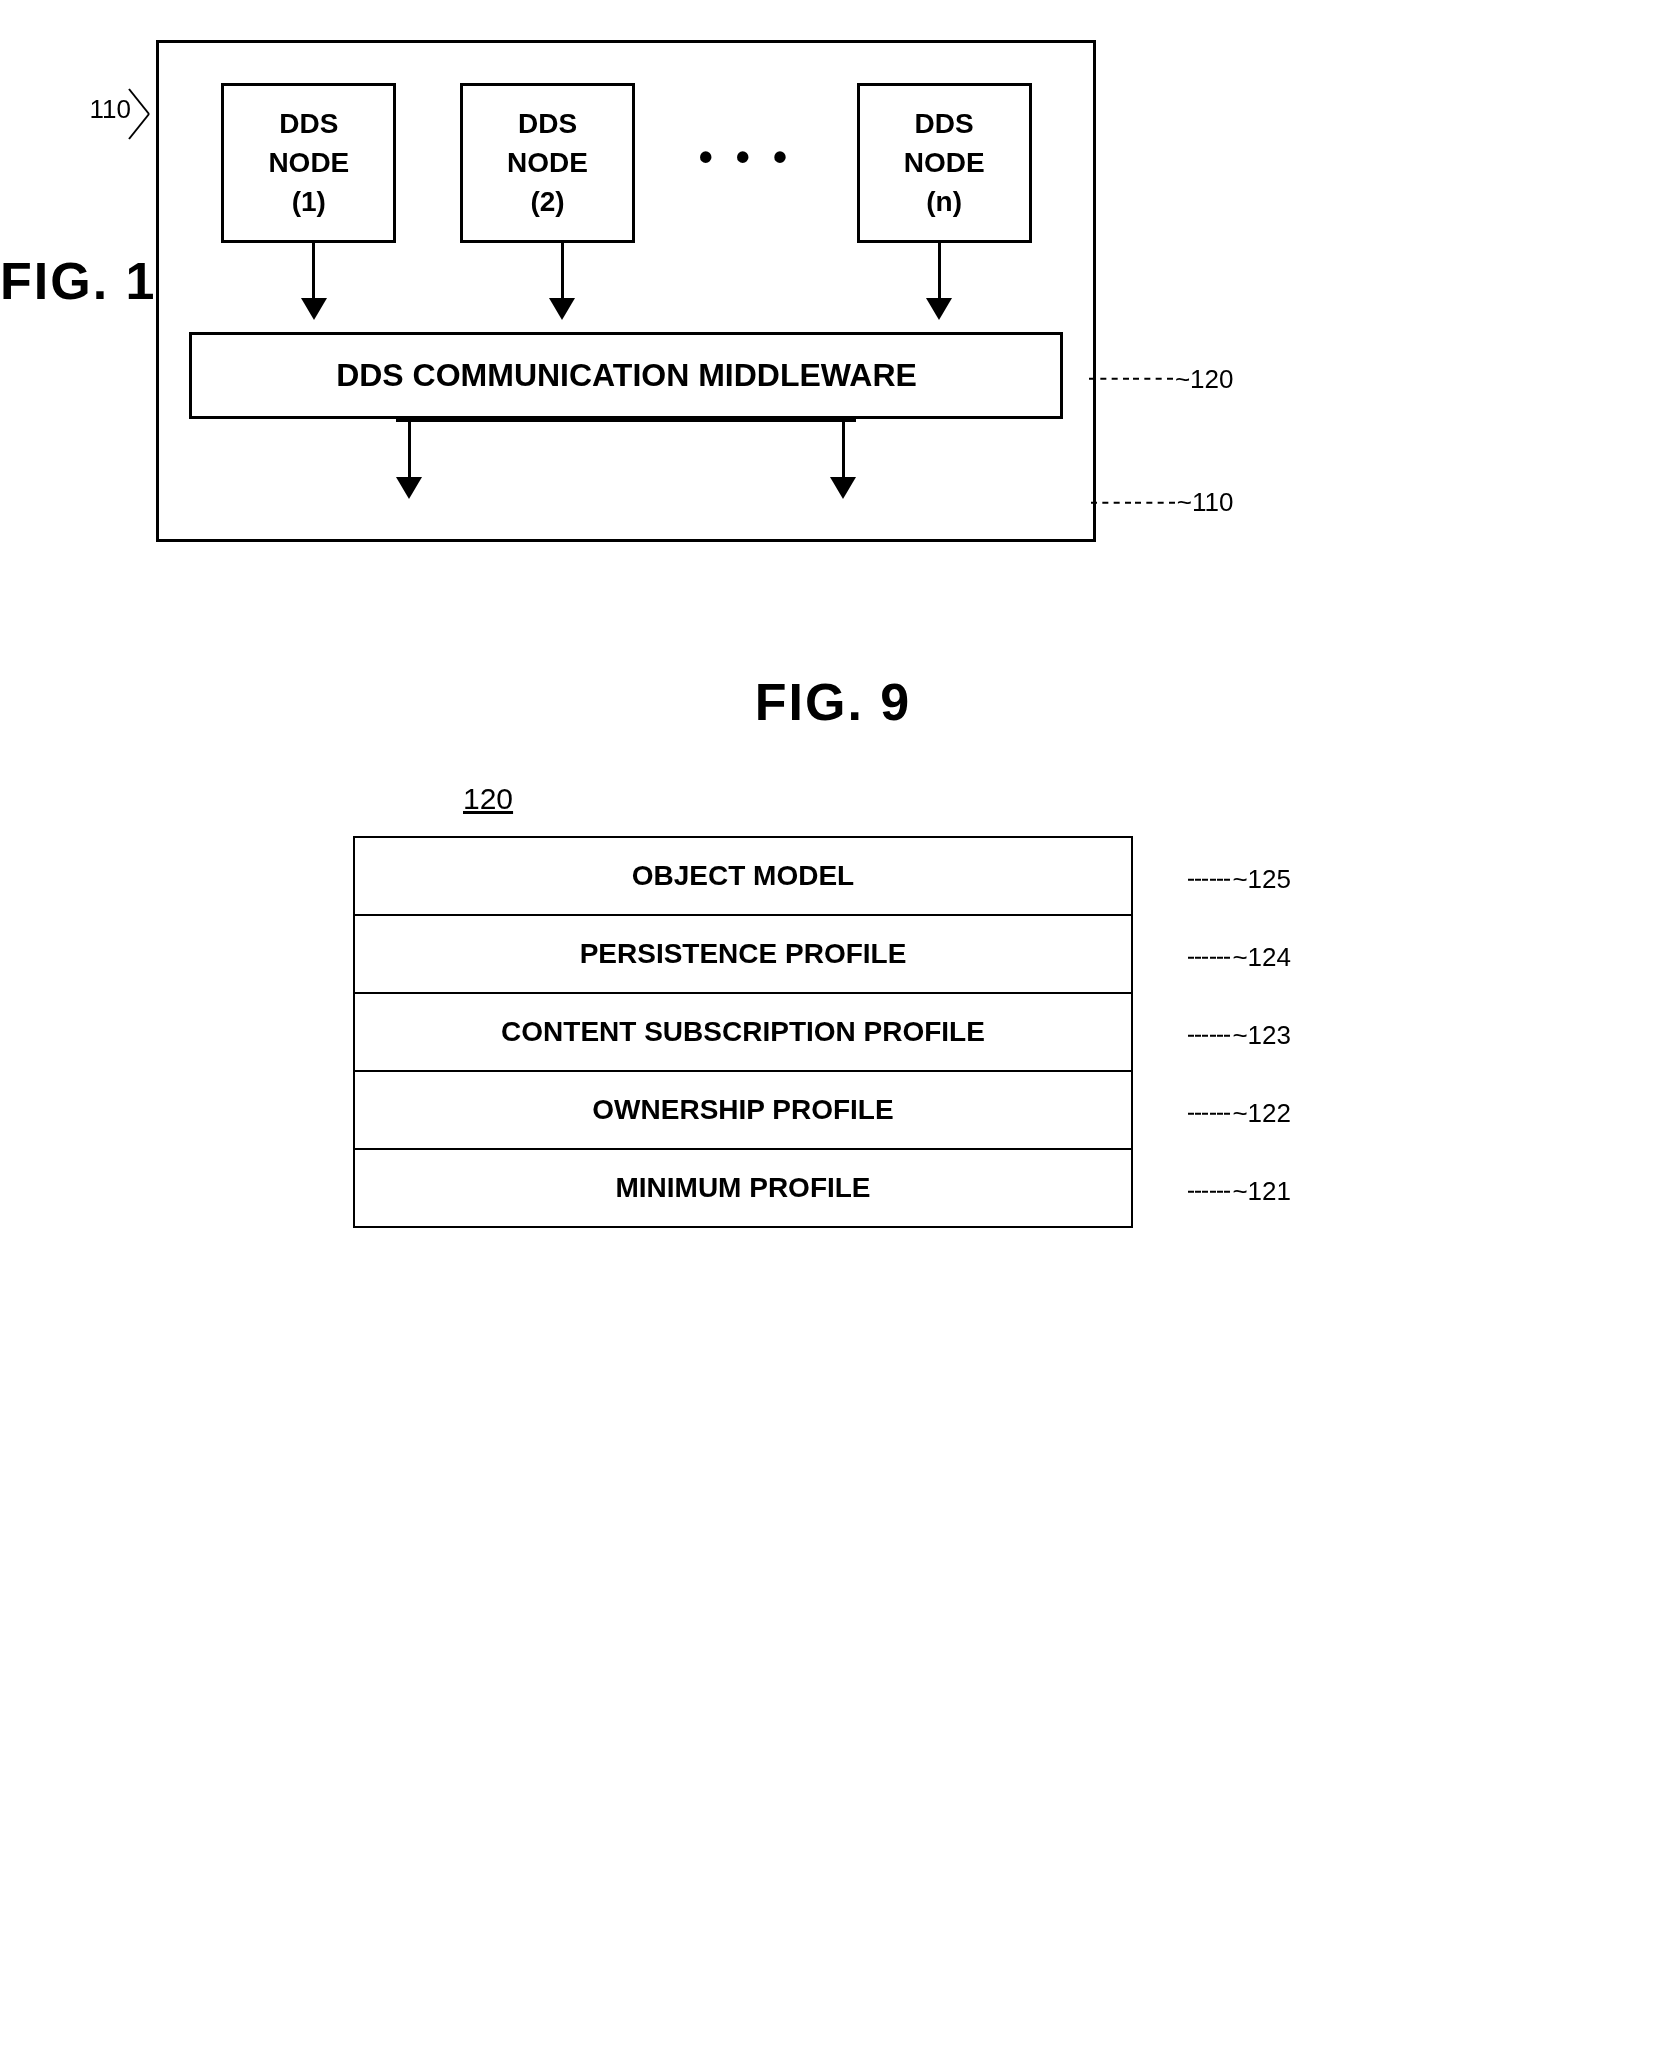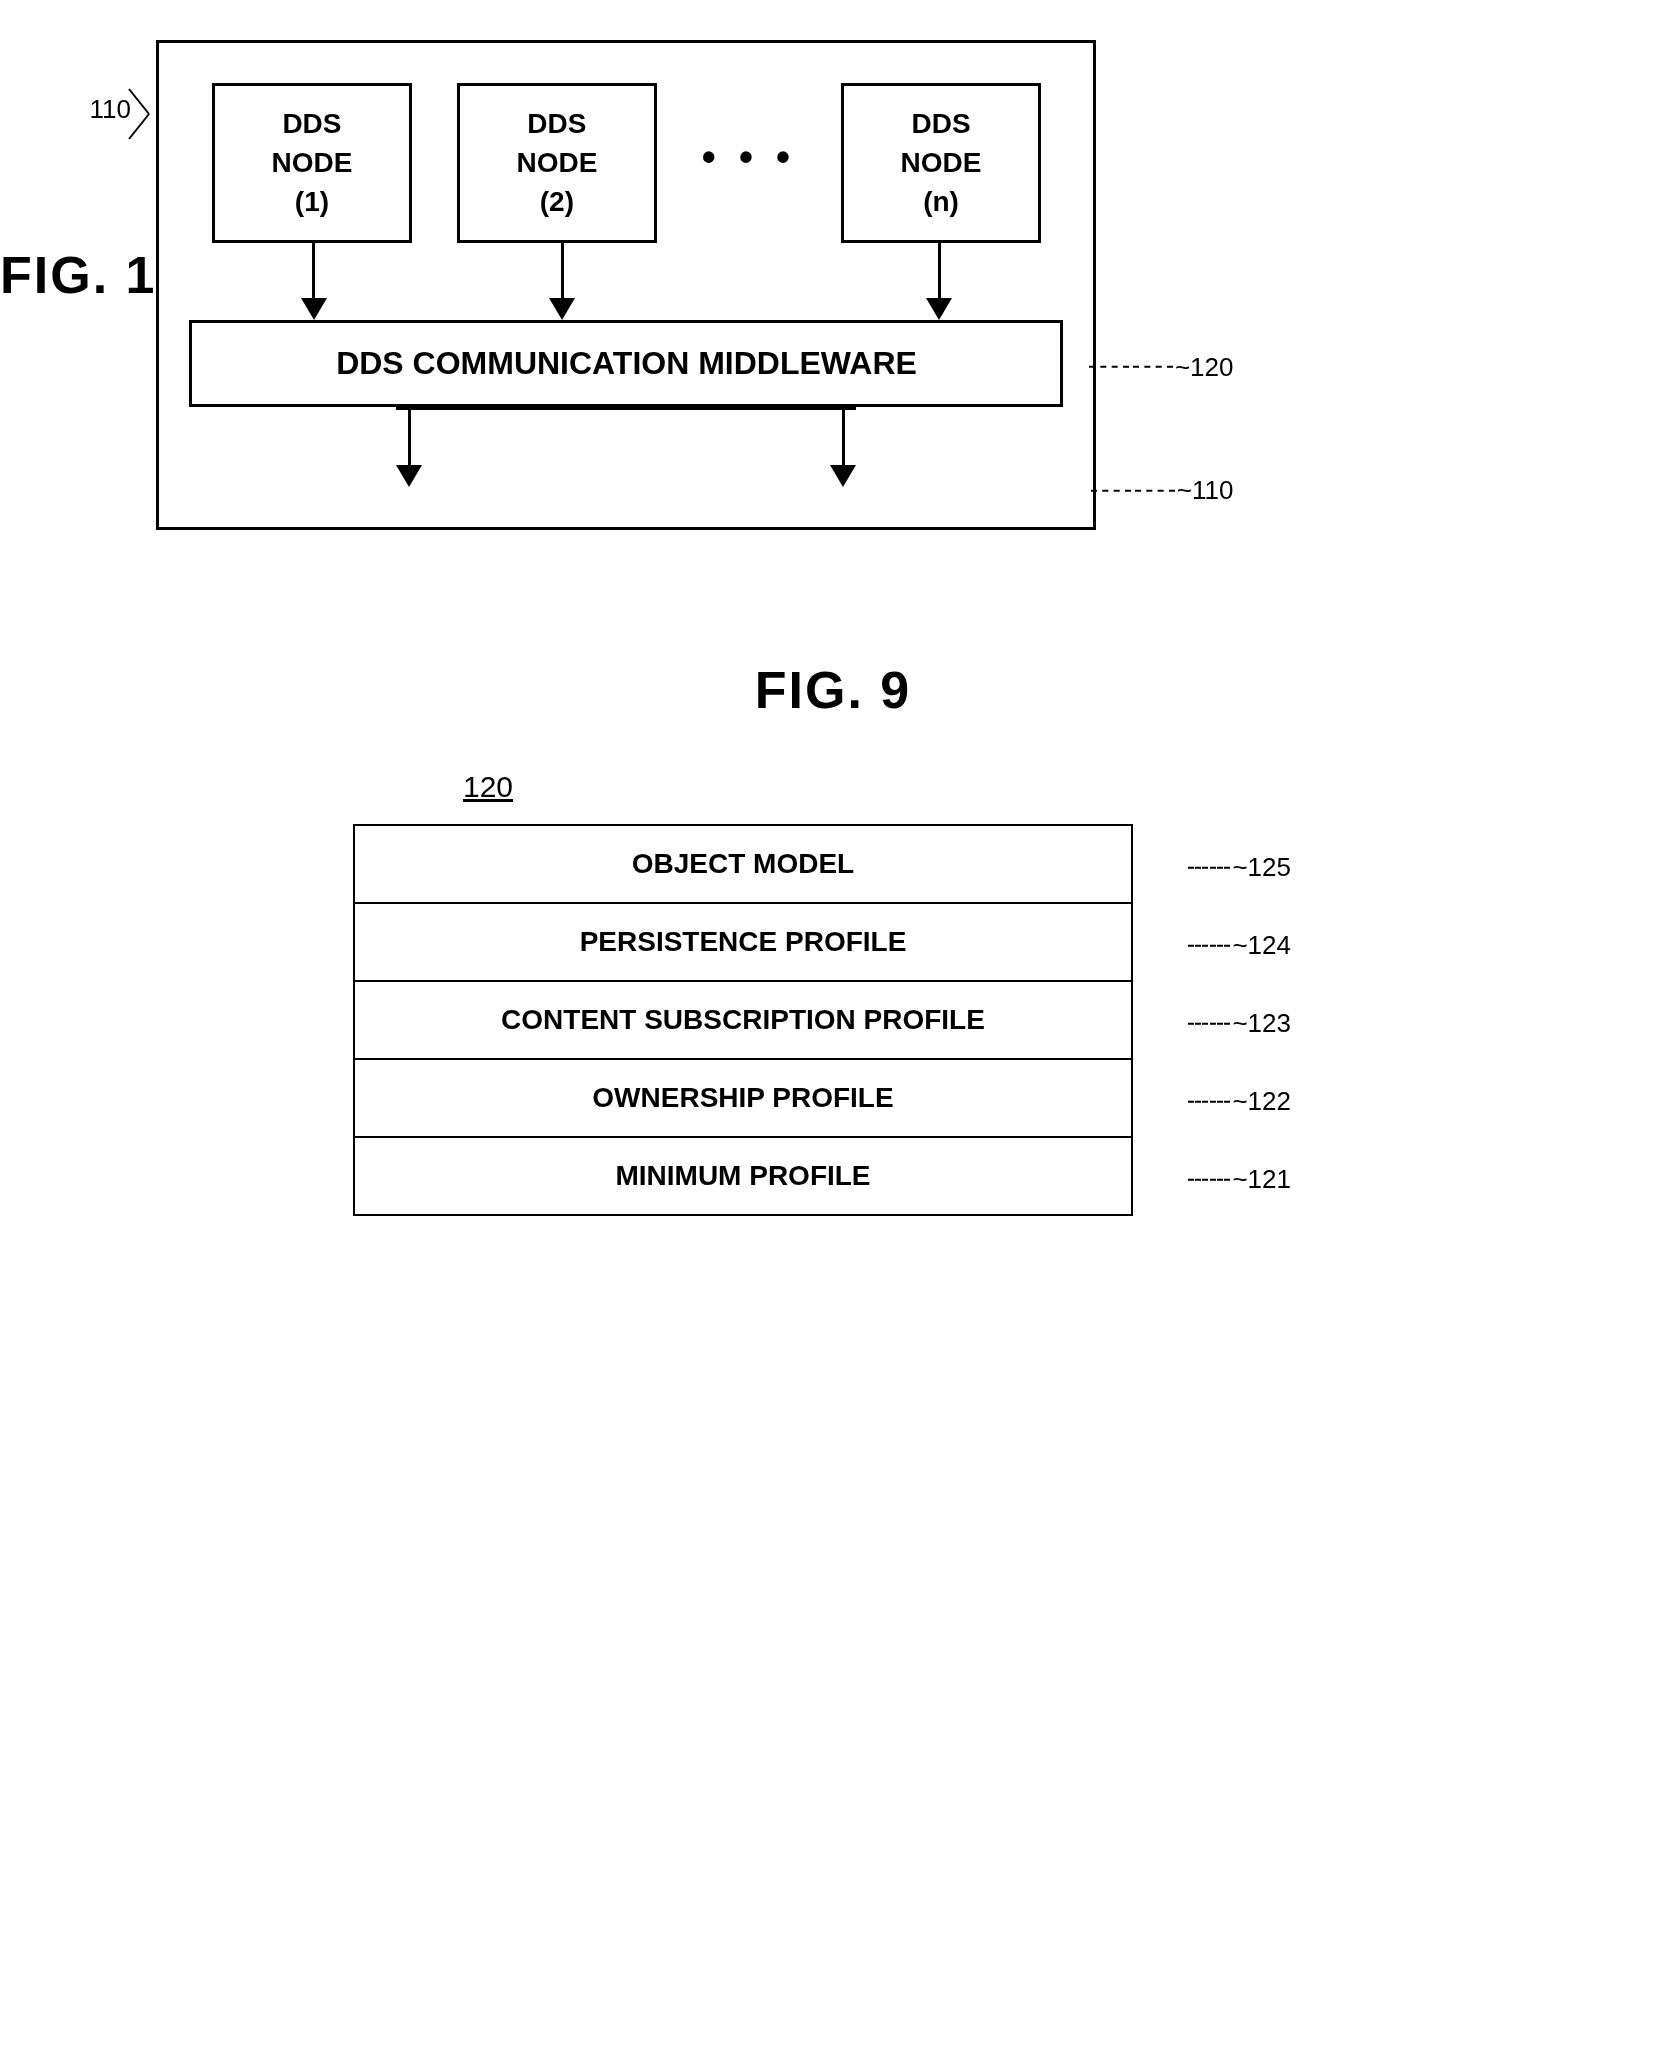--- a/index.html
+++ b/index.html
@@ -28,33 +28,34 @@
       margin-bottom: 50px;
       letter-spacing: 2px;
     }
 
     .dds-node-box {
       border: 3px solid #000;
       padding: 18px 30px;
       text-align: center;
       font-size: 28px;
       font-weight: bold;
-      width: 200px;
+      width: 175px;
       line-height: 1.4;
       background: #fff;
     }
 
     .middleware-box {
       border: 3px solid #000;
       padding: 22px 40px;
       text-align: center;
       font-size: 32px;
       font-weight: bold;
       background: #fff;
       width: 100%;
+      margin-top: 12px;
     }
 
     .monitor-box {
       border: 3px solid #000;
       padding: 20px 30px;
       text-align: center;
       font-size: 28px;
       font-weight: bold;
       background: #fff;
       line-height: 1.5;

